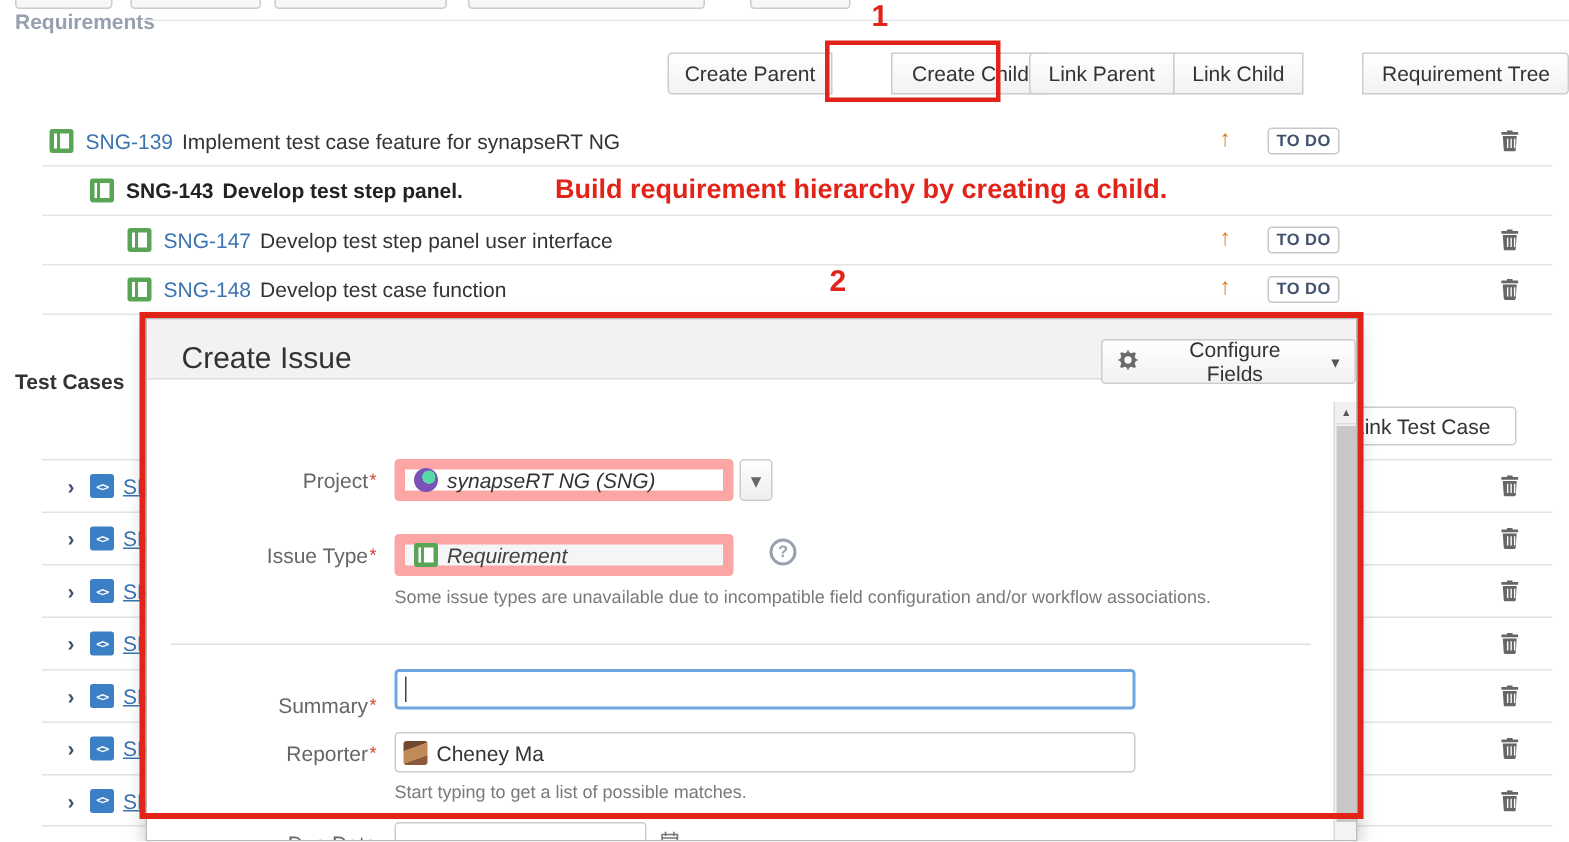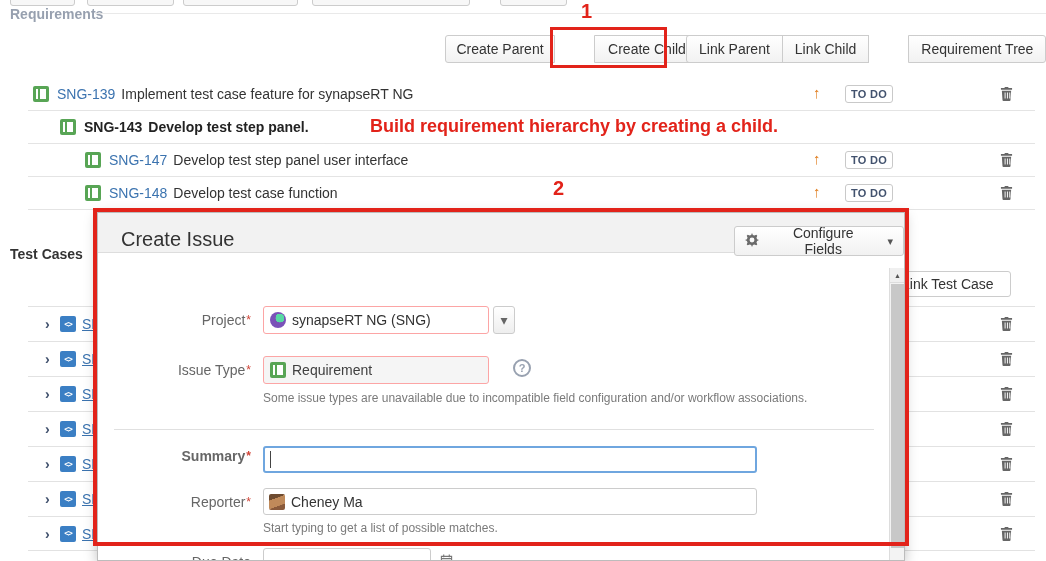--- a/index.html
+++ b/index.html
@@ -61,22 +61,22 @@
   #modal-title { position:absolute; left:23px; top:15px; font-size:20px; color:#333; }
   #configure-fields { position:absolute; left:636px; top:13px; height:30px; padding:0 10px; display:inline-flex;
       align-items:center; gap:22px; background:linear-gradient(#fff,#f1f1f1); border:1px solid #ccc; border-radius:3px;
       font-size:14px; color:#333; cursor:pointer; }
   .caret { font-size:11px; color:#555; }
 
   .fld-label { position:absolute; left:0; width:153px; text-align:right; line-height:28px; color:#666; font-size:14px; }
   .req-star { color:#d04437; font-size:12px; vertical-align:top; margin-left:1px; }
   .fld-help { position:absolute; left:165px; font-size:12px; color:#7a7a7a; }
 
-  .select-box { position:absolute; left:165px; width:226px; height:28px; border:1px solid #fca5a5; border-radius:3px;
-      background:#fff; display:flex; align-items:center; padding-left:6px; gap:6px; }
+  .select-box { position:absolute; left:165px; width:226px; height:28px; border:7px solid #fca5a5; border-radius:3px;
+      background:#fff; display:flex; align-items:center; padding-left:6px; gap:6px;font-style:italic; }
   .select-arrow { position:absolute; left:395px; width:22px; height:28px; border:1px solid #ccc; border-radius:3px;
       background:linear-gradient(#fff,#eee); display:flex; align-items:center; justify-content:center;
       color:#666; cursor:pointer; }
   .proj-avatar { width:16px; height:16px; border-radius:50%;
       background:radial-gradient(circle at 62% 38%, #57d9a3 0 31%, #7a52b8 32%); flex:0 0 16px; }
   .disabled-box { background:#f5f5f5 !important; }
   .disabled-box .val { color:#404040; }
   .help-circle { position:absolute; left:415px; top:3px; width:18px; height:18px; border:2px solid #98a1b0; border-radius:50%;
       color:#98a1b0; font-size:11px; font-weight:bold; display:flex; align-items:center; justify-content:center; }
   .divider { position:absolute; left:16px; top:216px; width:760px; height:1px; background:#e0e0e0; }
@@ -276,21 +276,21 @@
         <span class="val">Requirement</span>
       </div>
       <div class="help-circle">
           <span>?</span>
         </div>
     </div>
     <div class="fld-help" style="top:178px;">Some issue types are unavailable due to incompatible field configuration and/or workflow associations.</div>
 
     <div class="divider"></div>
 
-    <div class="fld-label" style="top:229px;font-weight:bold;"><span>Summary</span><span class="req-star">*</span></div>
+    <div class="fld-label" style="top:243px;"><span>Summary</span><span class="req-star">*</span></div>
     <input id="summary-input" type="text" value="" style="">
     <div id="summary-cursor"></div>
 
     <div class="fld-label" style="top:275px;"><span>Reporter</span><span class="req-star">*</span></div>
     <div class="input-like" style="top:275px;">
       <span class="user-avatar"></span>
       <span>Cheney Ma</span>
     </div>
     <div class="fld-help" style="top:308px;">Start typing to get a list of possible matches.</div>
 

